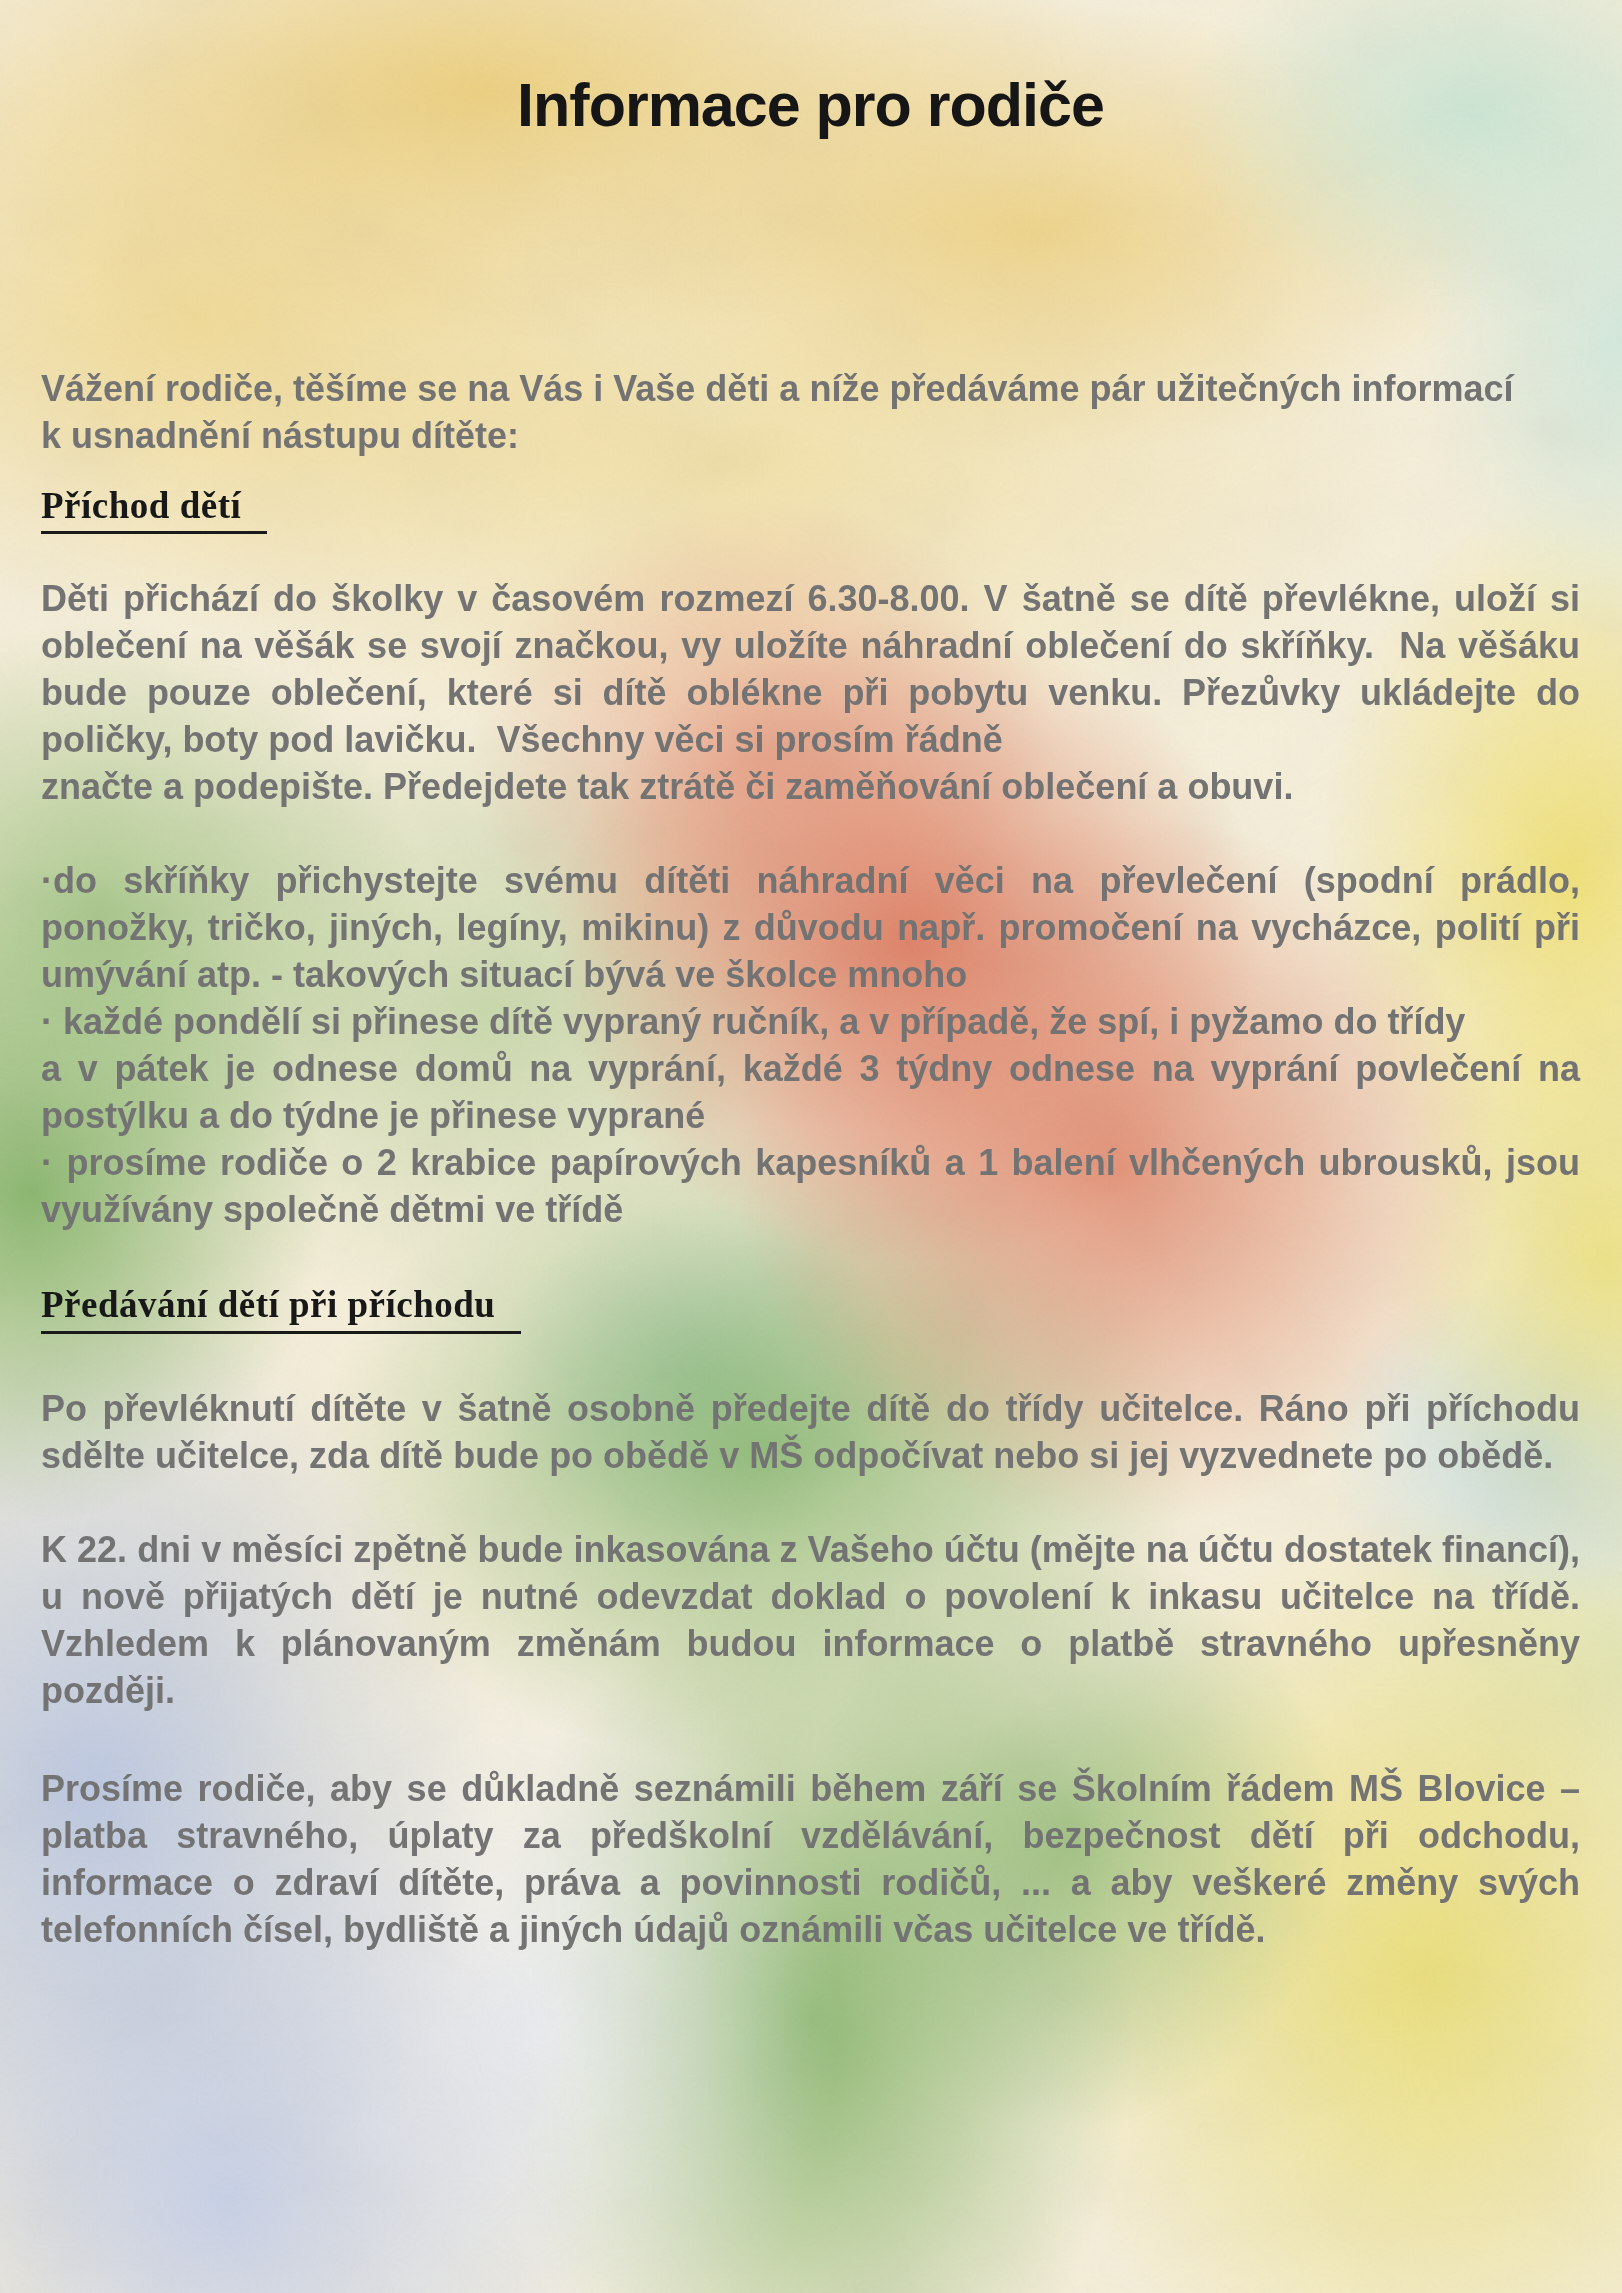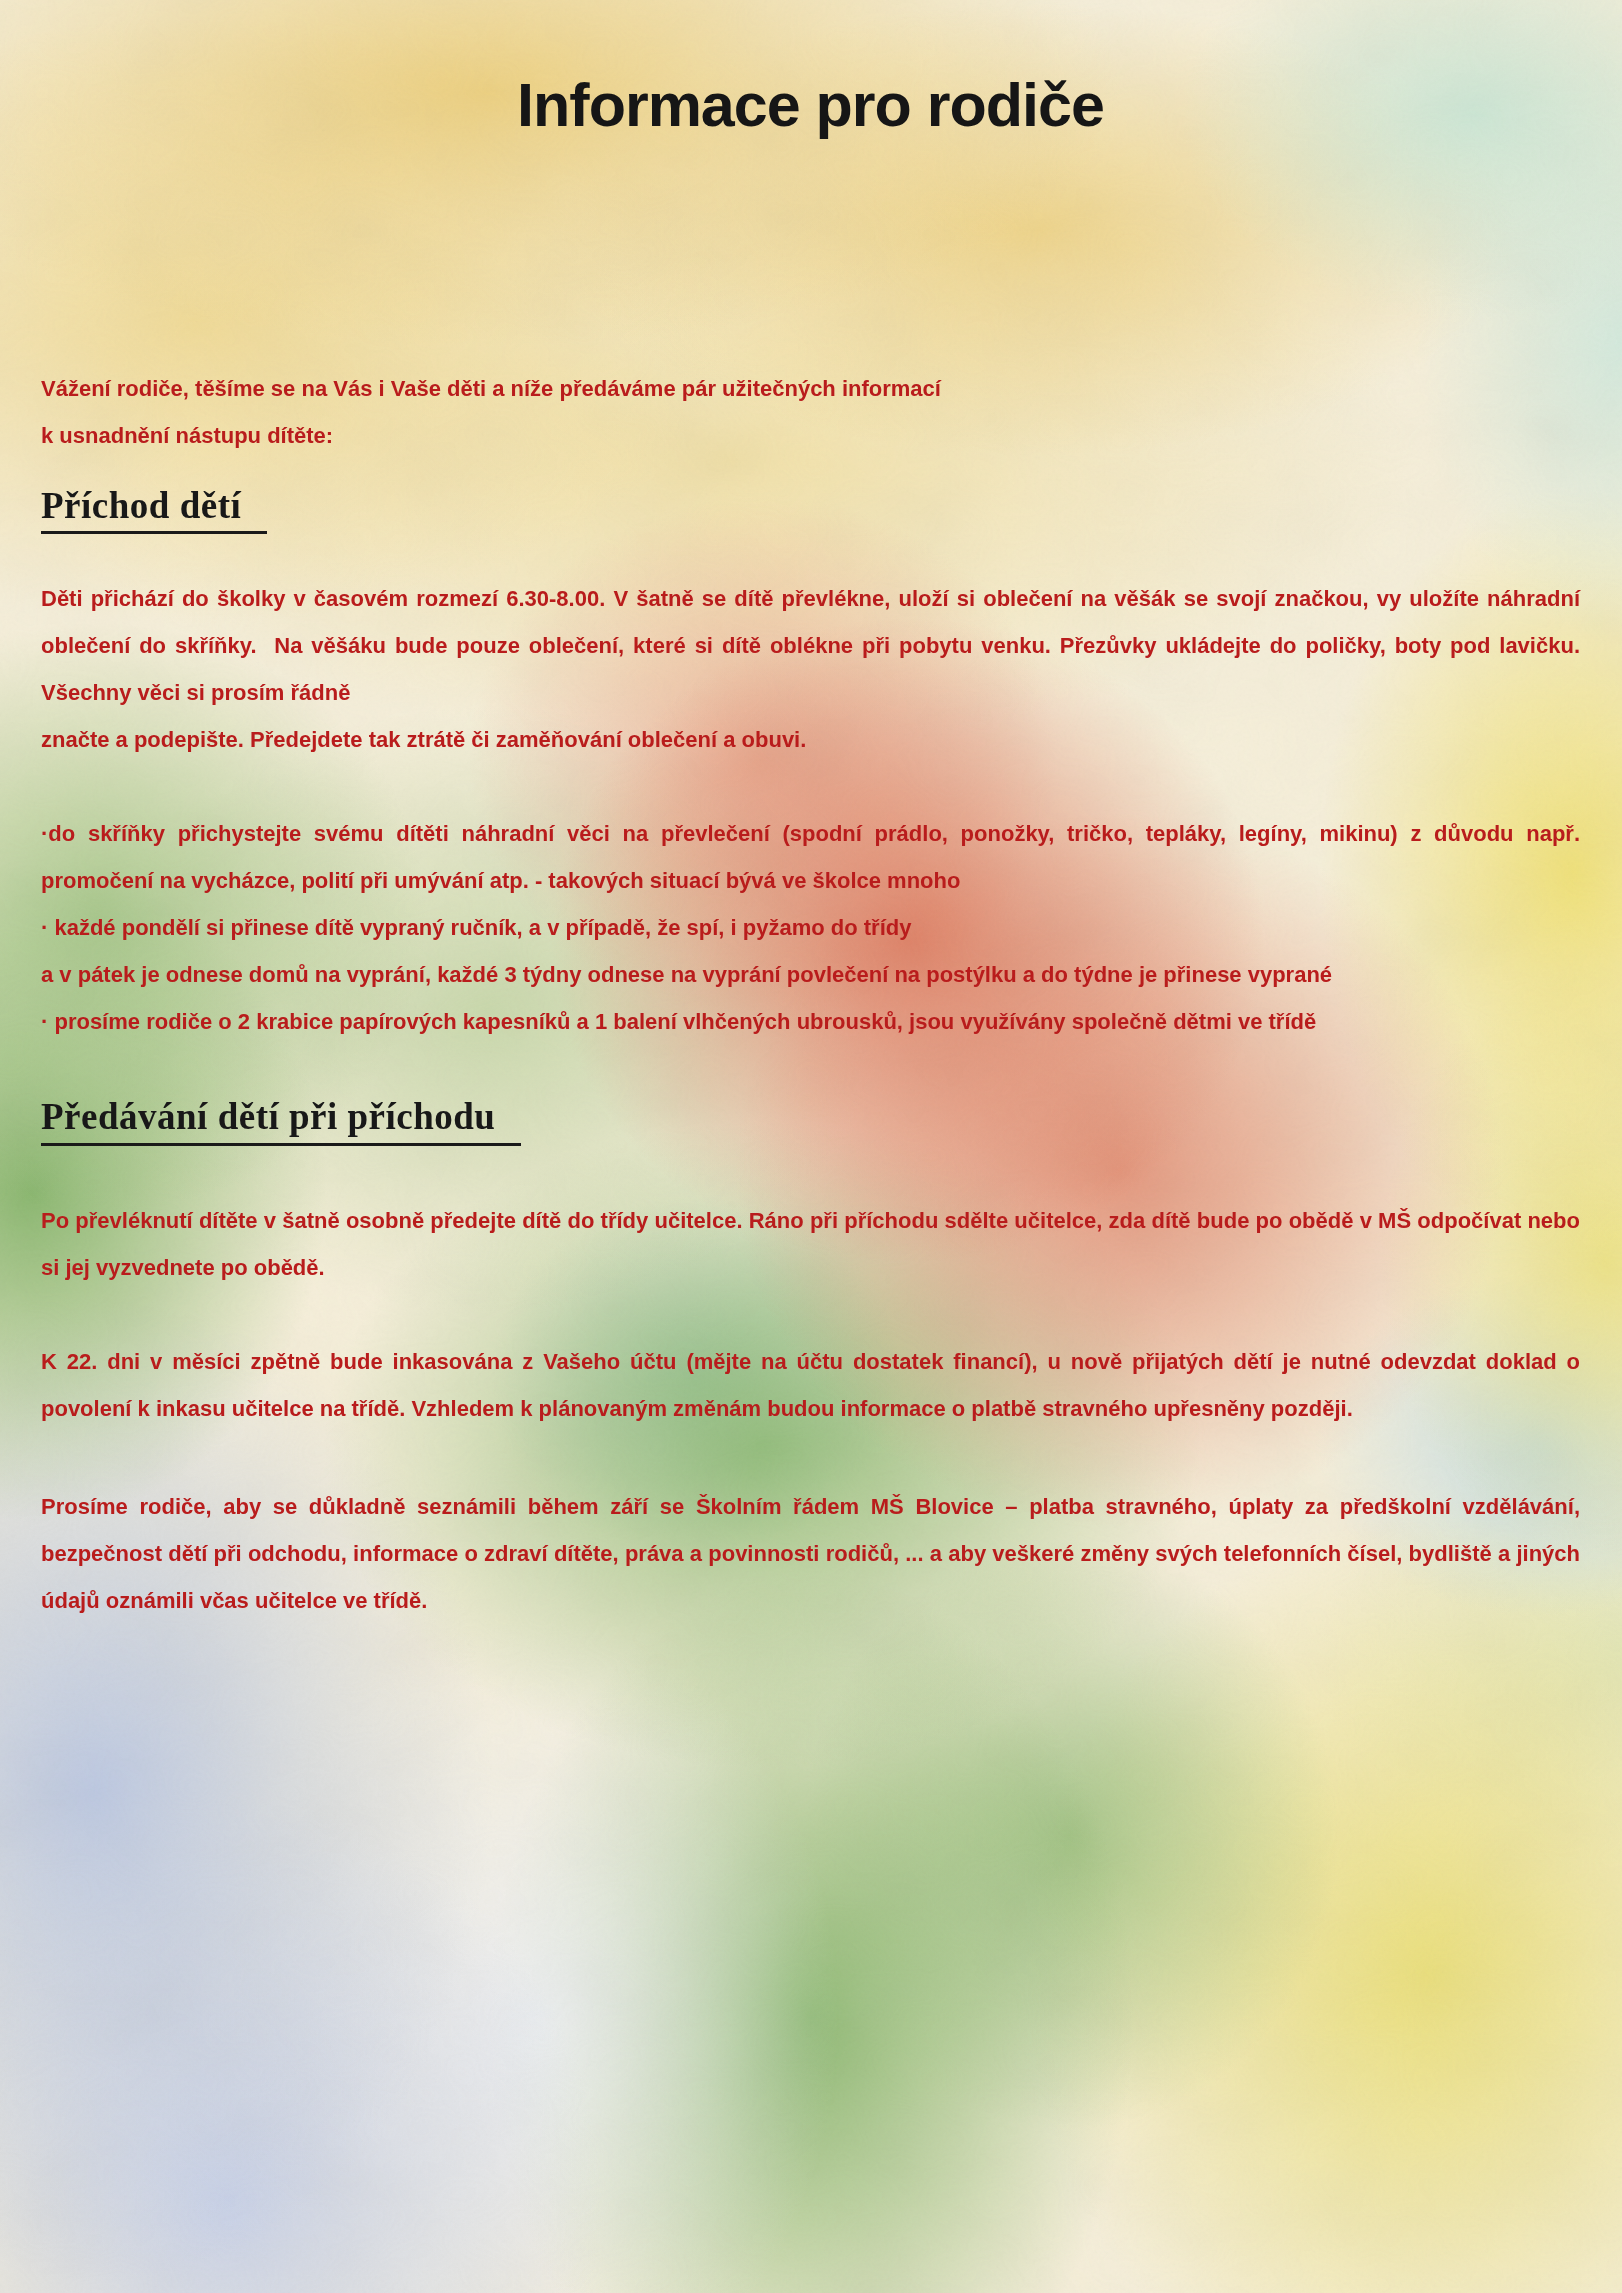--- a/index.html
+++ b/index.html
@@ -70,26 +70,26 @@
     text-align: center;
     font-size: 61px;
     line-height: 69px;
     font-weight: 700;
     color: #161616;
     letter-spacing: -1px;
   }
 
   p.body {
     margin: 0;
-    font-size: 22px;
+    font-size: 36px;
     line-height: 47px;
     font-weight: 700;
     text-align: justify;
     white-space: pre-wrap;
-    color: #b91c1c;
+    color: #737373;
   }
   p.left { text-align: left; }
 
   p.intro   { margin-top: 225px; }
   p.para1   { margin-top: 41px; }
   p.bullet  { margin-top: 0; }
   p.bullet-first { margin-top: 47px; }
   p.para2   { margin-top: 51px; }
   p.para3   { margin-top: 47px; }
   p.para4   { margin-top: 51px; }
@@ -137,21 +137,21 @@
     <h1 class="title">Informace pro rodiče</h1>
 
     <p class="body left intro">Vážení rodiče, těšíme se na Vás i Vaše děti a níže předáváme pár užitečných informací
 k usnadnění nástupu dítěte:</p>
 
     <h2 class="sec h-prichod"><span class="hu">Příchod dětí</span></h2>
 
     <p class="body para1">Děti přichází do školky v časovém rozmezí 6.30-8.00. V šatně se dítě převlékne, uloží si oblečení na věšák se svojí značkou, vy uložíte náhradní oblečení do skříňky.  Na věšáku bude pouze oblečení, které si dítě oblékne při pobytu venku. Přezůvky ukládejte do poličky, boty pod lavičku.  Všechny věci si prosím řádně
 značte a podepište. Předejdete tak ztrátě či zaměňování oblečení a obuvi.</p>
 
-    <p class="body bullet bullet-first">·do skříňky přichystejte svému dítěti náhradní věci na převlečení (spodní prádlo, ponožky, tričko, tepláky, legíny, mikinu) z důvodu např. promočení na vycházce, polití při umývání atp. - takových situací bývá ve školce mnoho</p>
+    <p class="body bullet bullet-first">·do skříňky přichystejte svému dítěti náhradní věci na převlečení (spodní prádlo, ponožky, tričko, jiných, legíny, mikinu) z důvodu např. promočení na vycházce, polití při umývání atp. - takových situací bývá ve školce mnoho</p>
     <p class="body bullet">· každé pondělí si přinese dítě vypraný ručník, a v případě, že spí, i pyžamo do třídy
 a v pátek je odnese domů na vyprání, každé 3 týdny odnese na vyprání povlečení na postýlku a do týdne je přinese vyprané</p>
     <p class="body bullet">· prosíme rodiče o 2 krabice papírových kapesníků a 1 balení vlhčených ubrousků, jsou využívány společně dětmi ve třídě</p>
 
     <h2 class="sec h-predavani"><span class="hu">Předávání dětí při příchodu</span></h2>
 
     <p class="body para2">Po převléknutí dítěte v šatně osobně předejte dítě do třídy učitelce. Ráno při příchodu sdělte učitelce, zda dítě bude po obědě v MŠ odpočívat nebo si jej vyzvednete po obědě.</p>
 
 
     <p class="body para3">K 22. dni v měsíci zpětně bude inkasována z Vašeho účtu (mějte na účtu dostatek financí), u nově přijatých dětí je nutné odevzdat doklad o povolení k inkasu učitelce na třídě. Vzhledem k plánovaným změnám budou informace o platbě stravného upřesněny později.</p>

